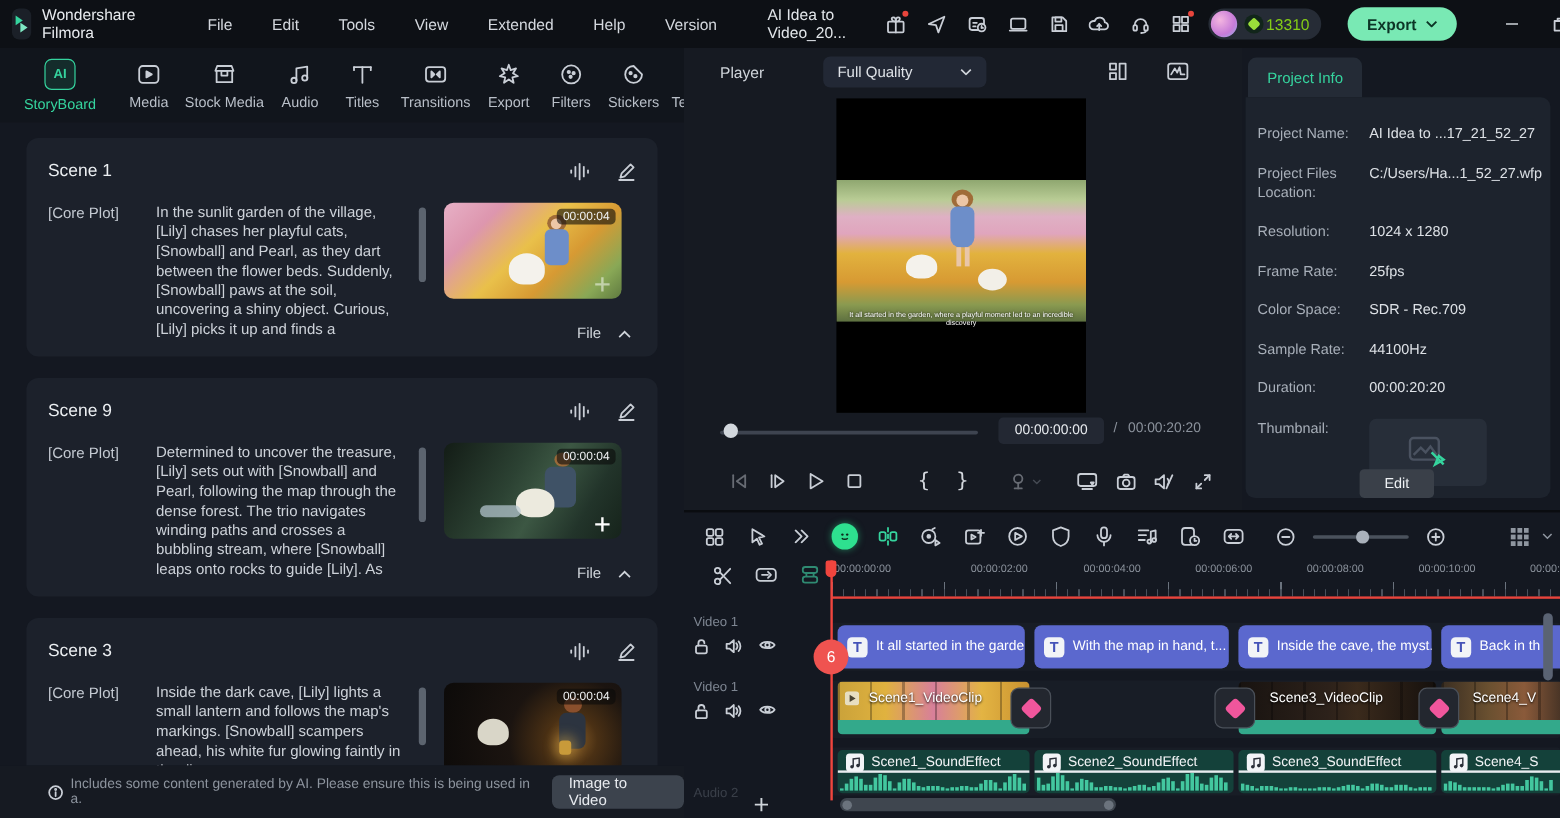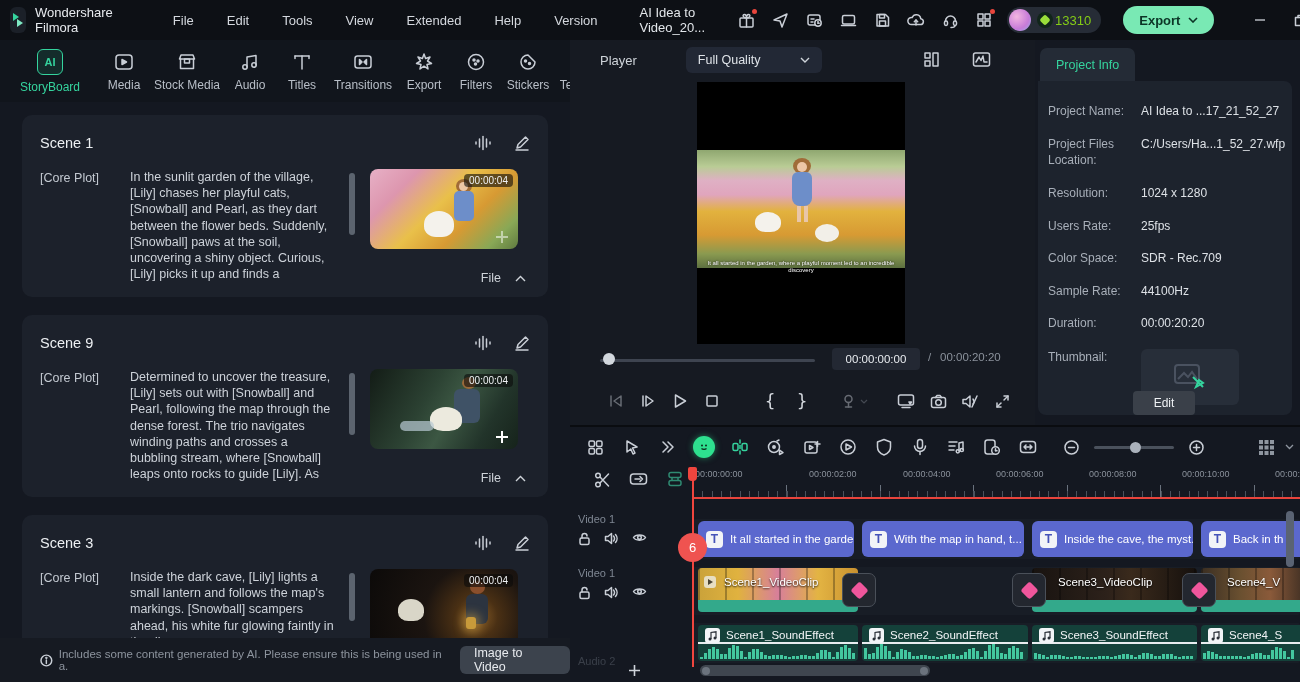--- a/index.html
+++ b/index.html
@@ -597,21 +597,21 @@
       </div>
       <div class="prow" style="top:55px;">
         <span class="plab">Project Files Location:</span>
         <span class="pval">C:/Users/Ha...1_52_27.wfp</span>
       </div>
       <div class="prow" style="top:104px;">
         <span class="plab">Resolution:</span>
         <span class="pval">1024 x 1280</span>
       </div>
       <div class="prow" style="top:137px;">
-        <span class="plab">Users Rate:</span>
+        <span class="plab">Frame Rate:</span>
         <span class="pval">25fps</span>
       </div>
       <div class="prow" style="top:169px;">
         <span class="plab">Color Space:</span>
         <span class="pval">SDR - Rec.709</span>
       </div>
       <div class="prow" style="top:202px;">
         <span class="plab">Sample Rate:</span>
         <span class="pval">44100Hz</span>
       </div>

